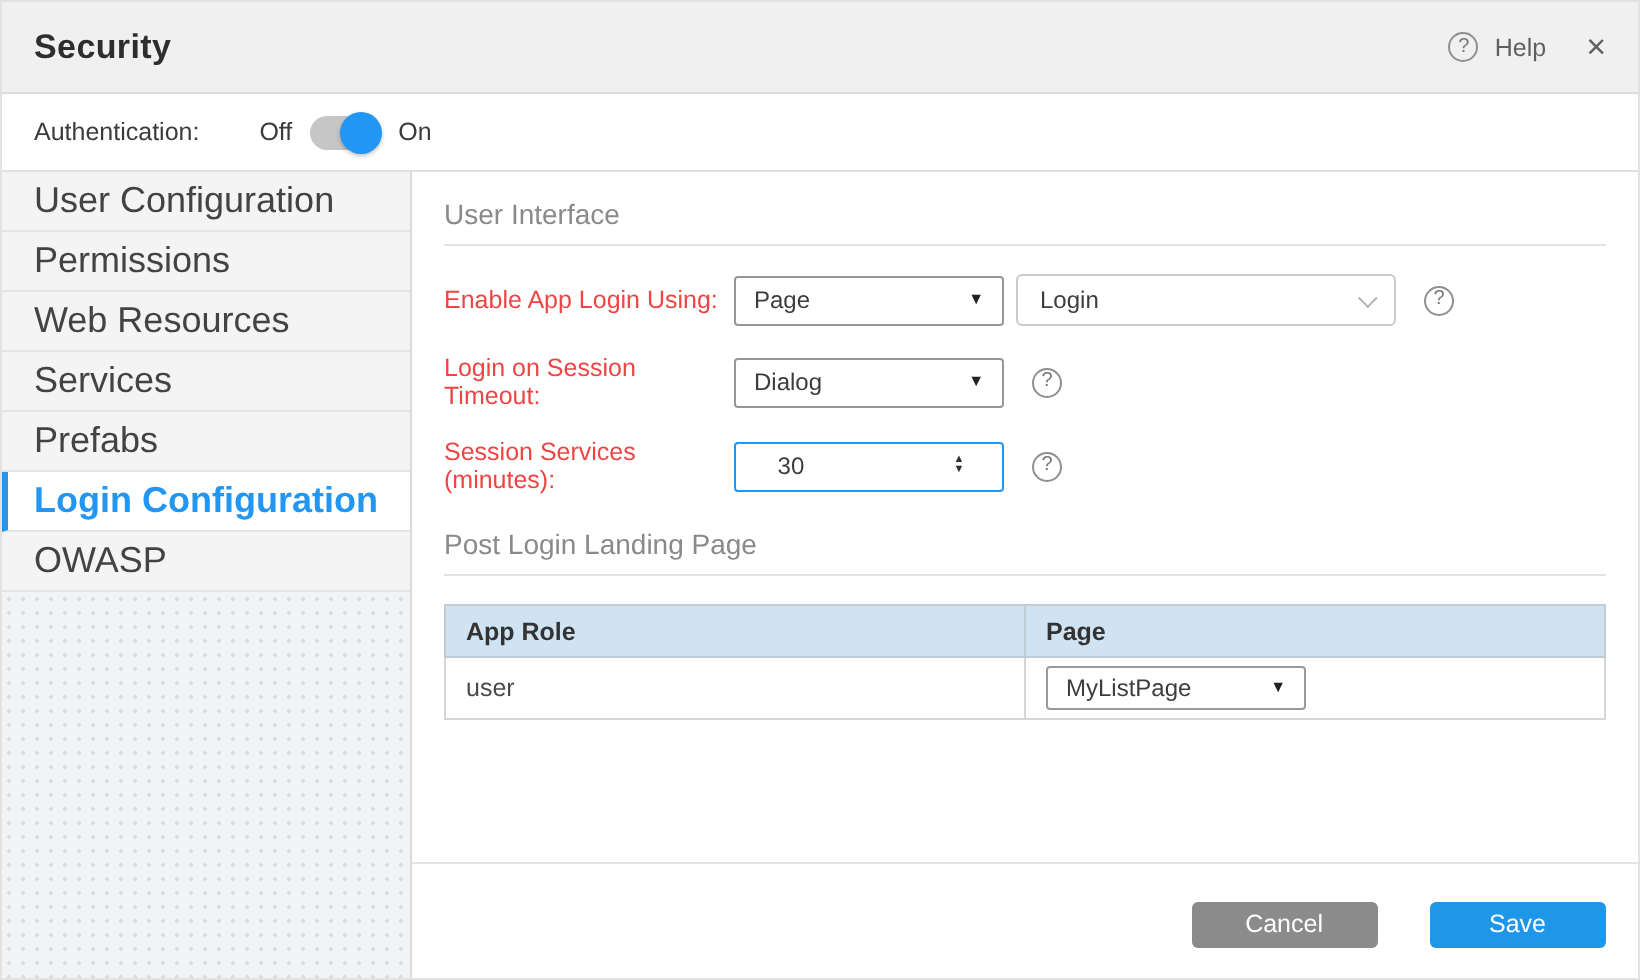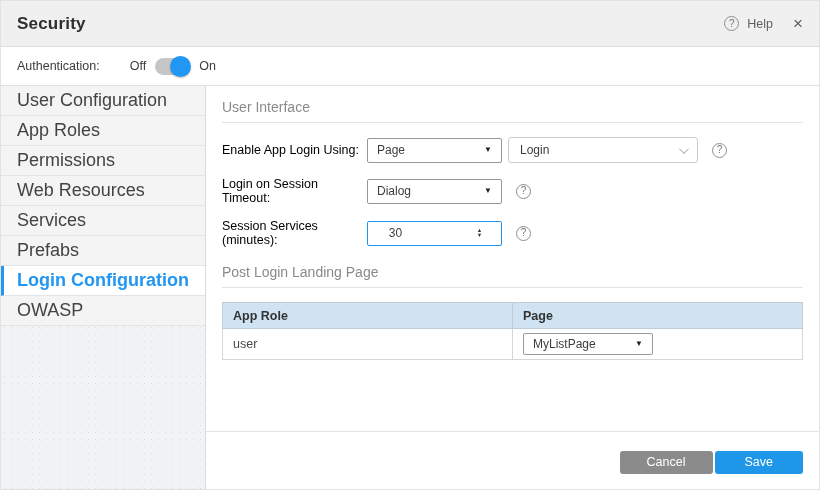--- a/index.html
+++ b/index.html
@@ -45,21 +45,21 @@
                      color:var(--accent);font-weight:700;}
 
   .main{flex:1;display:flex;flex-direction:column;min-width:0;background:#fff;}
   .content{flex:1;padding:13px 16px 0;min-height:0;}
   .section-title{font-size:14px;color:#8a8a8a;margin:0 0 7px;}
   .section-title.second{margin-top:17px;}
   .divider{border:none;border-top:1px solid #e3e3e3;margin:0;}
 
   
   .form-row{display:flex;align-items:center;margin-top:14px;}
-  .field-label{width:145px;flex:none;font-size:12.5px;color:#000000;}
+  .field-label{width:145px;flex:none;font-size:12.5px;color:#ef4444;}
   .select{width:135px;height:25px;border:1px solid #979797;border-radius:2px;background:#fff;
           display:flex;align-items:center;justify-content:space-between;
           padding:0 9px;font-size:12px;color:#3d3d3d;cursor:pointer;flex:none;}
   .caret{font-size:8px;color:#222;line-height:1;}
   .combo{width:190px;height:26px;margin-left:6px;border:1px solid #ccc;border-radius:3px;background:#fff;
          display:flex;align-items:center;justify-content:space-between;
          padding:0 11px;font-size:12px;color:#3d3d3d;cursor:pointer;flex:none;}
   .chevron{width:7px;height:7px;border-right:1.5px solid #b3b3b3;border-bottom:1.5px solid #b3b3b3;
            transform:rotate(45deg) translateY(-2px);flex:none;}
   .numinput{width:135px;height:25px;border:1.5px solid var(--accent);border-radius:2px;background:#fff;
@@ -74,21 +74,21 @@
   
   table.roles{width:100%;border-collapse:collapse;margin-top:14px;font-size:12.5px;table-layout:fixed;}
   .roles th{background:var(--table-header-bg);border:1px solid #c2ccd5;text-align:left;
             font-weight:700;color:#333;padding:5px 10px;height:26px;}
   .roles td{border:1px solid #d6d6d6;padding:4px 10px;color:#4a4a4a;height:31px;}
   .roles tr.striped td{background:#f4f4f5;}
   .roles .select{width:130px;height:22px;border-color:#9a9a9a;background:#fff;}
 
   
   .footer{flex:none;border-top:1px solid #e4e4e4;padding:19px 16px 15px;
-          display:flex;justify-content:flex-end;gap:2px;align-items:flex-end;}
+          display:flex;justify-content:flex-end;gap:26px;align-items:flex-end;}
   .btn{height:23px;border:none;border-radius:3px;font-family:"Liberation Sans",sans-serif;
        font-size:12.5px;color:#fff;cursor:pointer;line-height:1;}
   .btn-cancel{background:var(--cancel-bg);padding:0 27px;}
   .btn-save{background:var(--save-bg);padding:0 30px;}
 </style>
 </head>
 <body>
 
 <div class="app">
 
@@ -107,21 +107,20 @@
     <span class="toggle">
       <span class="knob"></span>
     </span>
     <span class="tog-on">On</span>
   </div>
 
   <div class="body">
 
     <nav class="sidebar">
       <div class="nav-item">User Configuration</div>
-      <div class="nav-item">App Roles</div>
       <div class="nav-item">Permissions</div>
       <div class="nav-item">Web Resources</div>
       <div class="nav-item">Services</div>
       <div class="nav-item">Prefabs</div>
       <div class="nav-item selected">Login Configuration</div>
       <div class="nav-item">OWASP</div>
     </nav>
 
     <main class="main">
       <div class="content">

